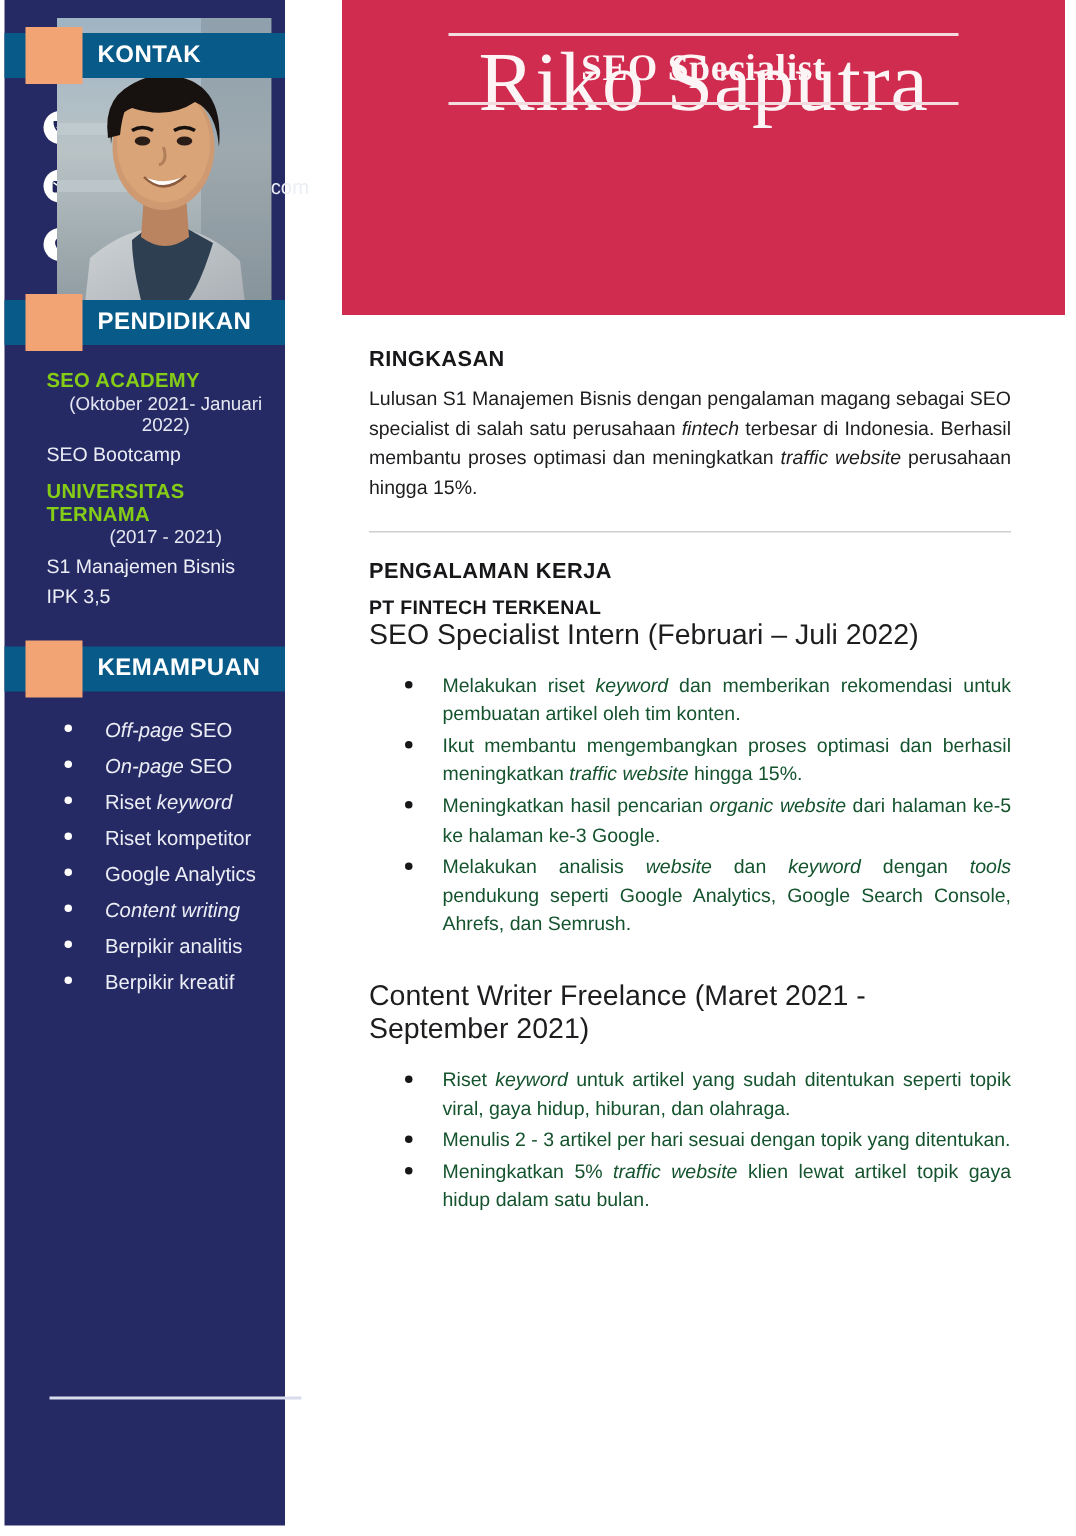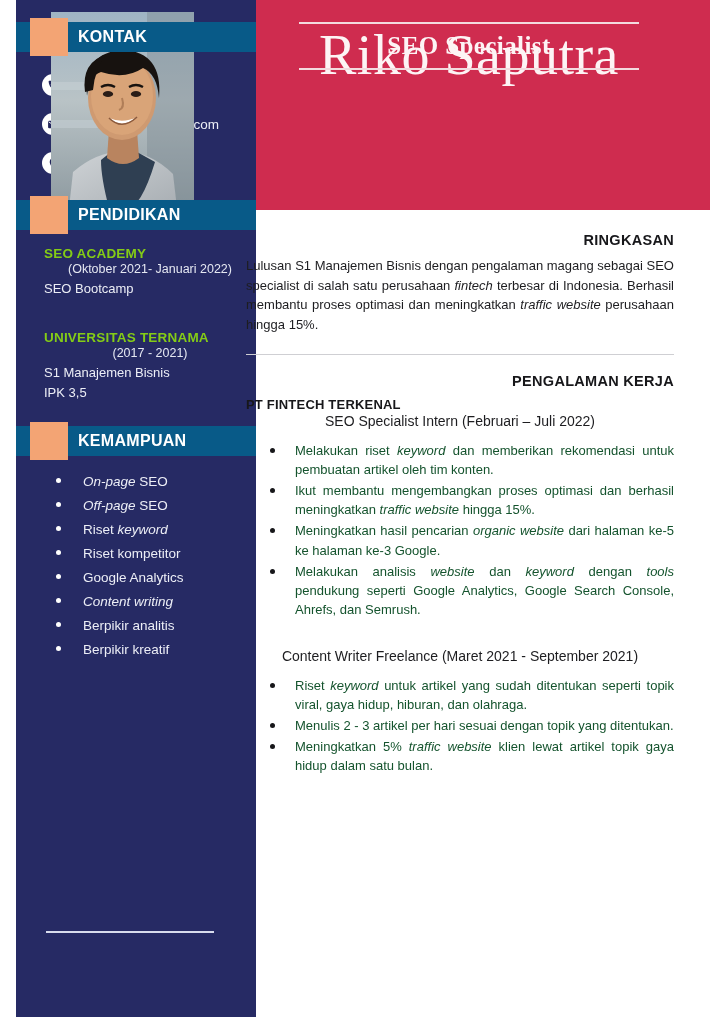--- a/index.html
+++ b/index.html
@@ -59,23 +59,23 @@
     color: #fdf4f5;
     text-align: center;
     margin-top: 26px;
     line-height: 1.05;
     letter-spacing: .5px;
   }
 
   
   .sidebar {
     position: absolute;
-    left: 16px;
+    left: 3px;
     top: 0;
-    width: 240px;
+    width: 187px;
     height: 1017px;
     background: #262a64;
   }
   .photo-frame {
     position: absolute;
     left: 35px;
     top: 12px;
     width: 143px;
     height: 196px;
     overflow: hidden;
@@ -129,21 +129,21 @@
     flex: none;
     margin-right: 13px;
   }
   .cicon svg { display: block; }
   .contact-text {
     color: #eceef6;
     font-size: 13.5px;
   }
 
   .edu-block { margin: 16px 0 0 28px; }
-  .edu-block.second { margin-top: 34px; }
+  .edu-block.second { margin-top: 10px; }
   .edu-school {
     color: #84cc16;
     font-weight: bold;
     font-size: 13.5px;
     letter-spacing: .2px;
   }
   .edu-period {
     color: #e5e8f2;
     font-size: 12.5px;
     margin-top: 1px;
@@ -199,21 +199,20 @@
     width: 482px;
     padding: 22px 36px 0 18px;
     box-sizing: border-box;
   }
   .main-head {
     font-size: 14.5px;
     font-weight: bold;
     color: #17171a;
     letter-spacing: .3px;
     margin: 0 0 8px 0;
-    text-align: right;
   }
   .body-text {
     font-size: 13px;
     color: #1d1d20;
     line-height: 1.5;
     text-align: justify;
     margin: 0;
   }
   .body-text i, .bullet-text i { font-style: italic; }
 
@@ -224,24 +223,23 @@
   }
 
   .job-org {
     font-size: 13px;
     font-weight: bold;
     color: #17171a;
     margin: 4px 0 0 0;
     letter-spacing: .2px;
   }
   .job-role {
-    font-size: 14px;
+    font-size: 19px;
     color: #1d1d20;
     margin: 1px 0 0 0;
-    text-align: center;
   }
   .bullets {
     margin: 12px 0 0 0;
     padding: 0;
     list-style: none;
   }
   .bullet-row {
     display: flex;
     align-items: flex-start;
     margin-bottom: 2px;
@@ -377,25 +375,25 @@
     </div>
 
     <div class="sec-head" style="margin-top:26px;">
       <span class="chip"></span>
       <span class="sec-label">KEMAMPUAN</span>
     </div>
 
     <ul class="skills" id="skills-list">
         <li class="skill-row">
           <span class="skill-dot"></span>
+          <span class="skill-text"><i>Off-page</i> SEO</span>
+        </li>
+        <li class="skill-row">
+          <span class="skill-dot"></span>
           <span class="skill-text"><i>On-page</i> SEO</span>
-        </li>
-        <li class="skill-row">
-          <span class="skill-dot"></span>
-          <span class="skill-text"><i>Off-page</i> SEO</span>
         </li>
         <li class="skill-row">
           <span class="skill-dot"></span>
           <span class="skill-text">Riset <i>keyword</i></span>
         </li>
         <li class="skill-row">
           <span class="skill-dot"></span>
           <span class="skill-text">Riset kompetitor</span>
         </li>
         <li class="skill-row">

